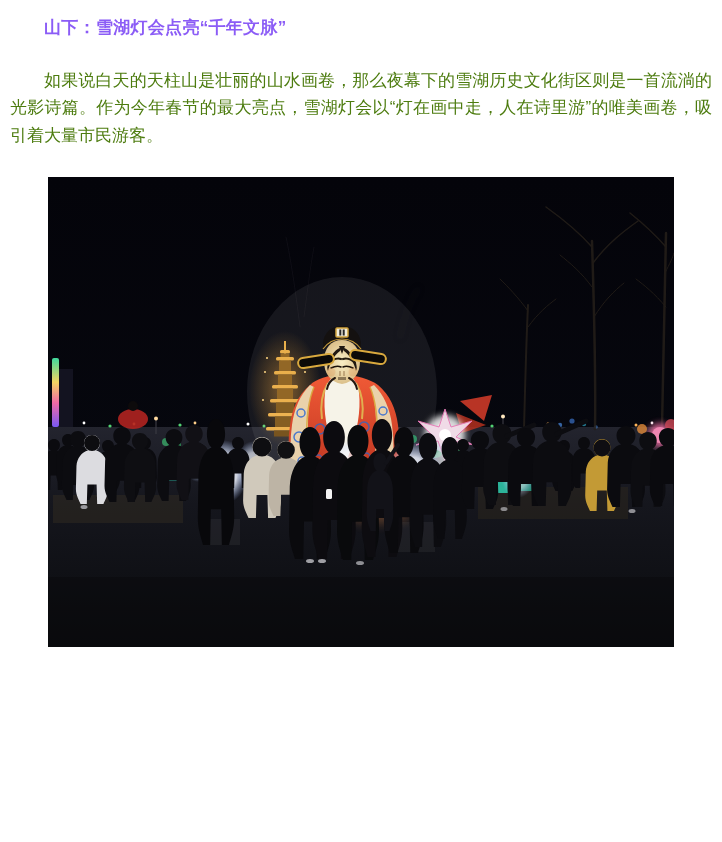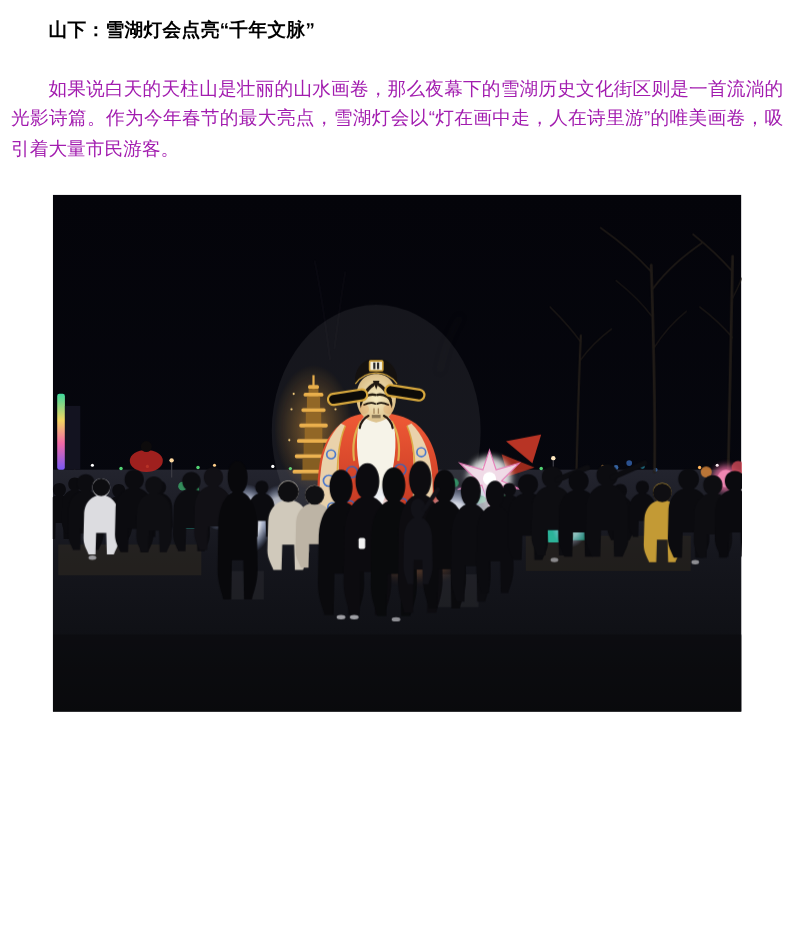--- a/index.html
+++ b/index.html
@@ -3,27 +3,27 @@
 <meta charset="utf-8">
 <style>
   html,body{margin:0;padding:0;}
   body{
     width:722px;height:842px;background:#ffffff;
     font-family:"Liberation Sans","DejaVu Sans",sans-serif;
     color:#333333;overflow:hidden;
   }
   .article{padding:17px 10px 0 10px;}
   .article-title{
-    font-size:17px;font-weight:bold;color:#000000;
+    font-size:17px;font-weight:bold;color:#8b5cf6;
     line-height:1.35;text-indent:2em;margin:0 0 27px 0;
     letter-spacing:0.3px;
   }
   .article p{
     font-size:17px;line-height:1.62;margin:0 0 27px 0;
-    text-indent:2em;text-align:justify;color:#a21caf;
+    text-indent:2em;text-align:justify;color:#4d7c0f;
   }
   figure.photo{margin:0 auto;width:626px;padding:0;}
   figure.photo svg{display:block;width:626px;height:470px;}
 </style>
 </head>
 <body>
 
 <main class="article">
   <h2 class="article-title">山下：雪湖灯会点亮“千年文脉”</h2>
   <p>如果说白天的天柱山是壮丽的山水画卷，那么夜幕下的雪湖历史文化街区则是一首流淌的光影诗篇。作为今年春节的最大亮点，雪湖灯会以“灯在画中走，人在诗里游”的唯美画卷，吸引着大量市民游客。</p>

